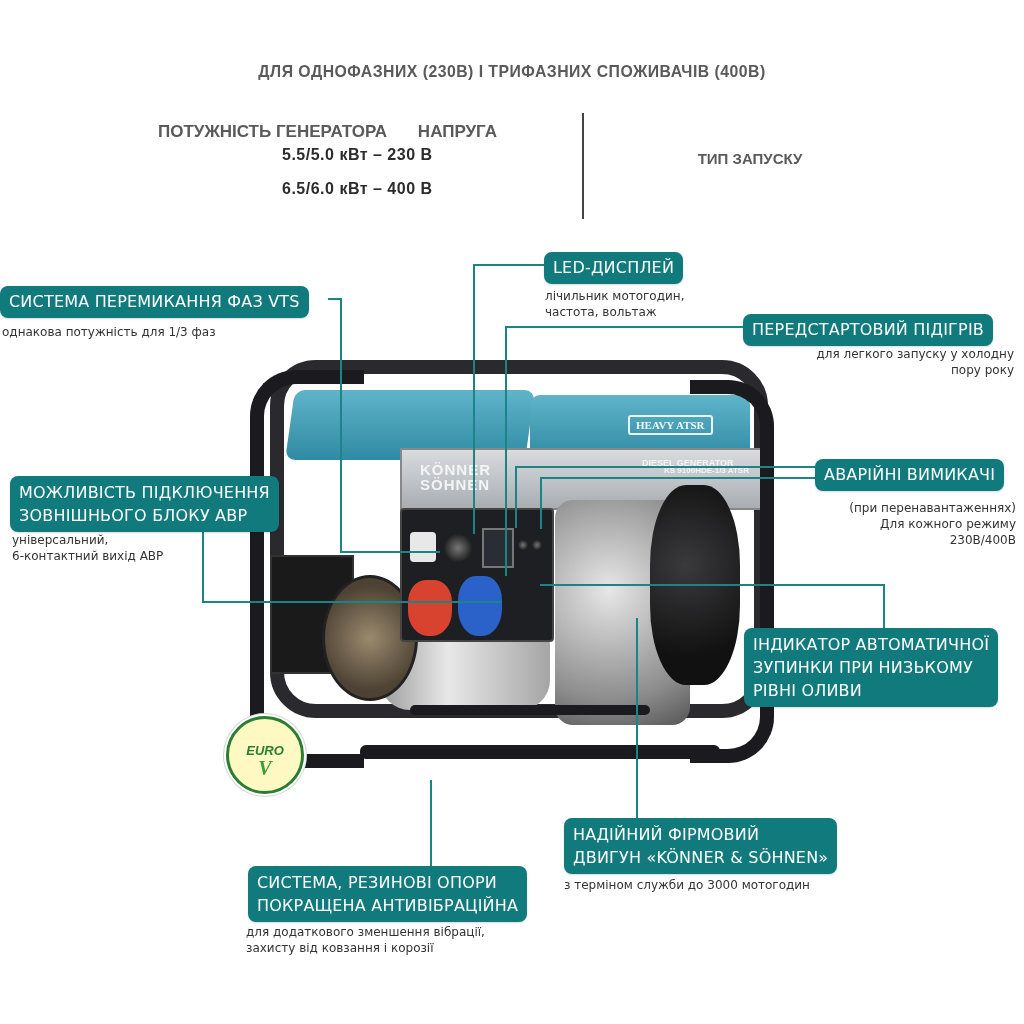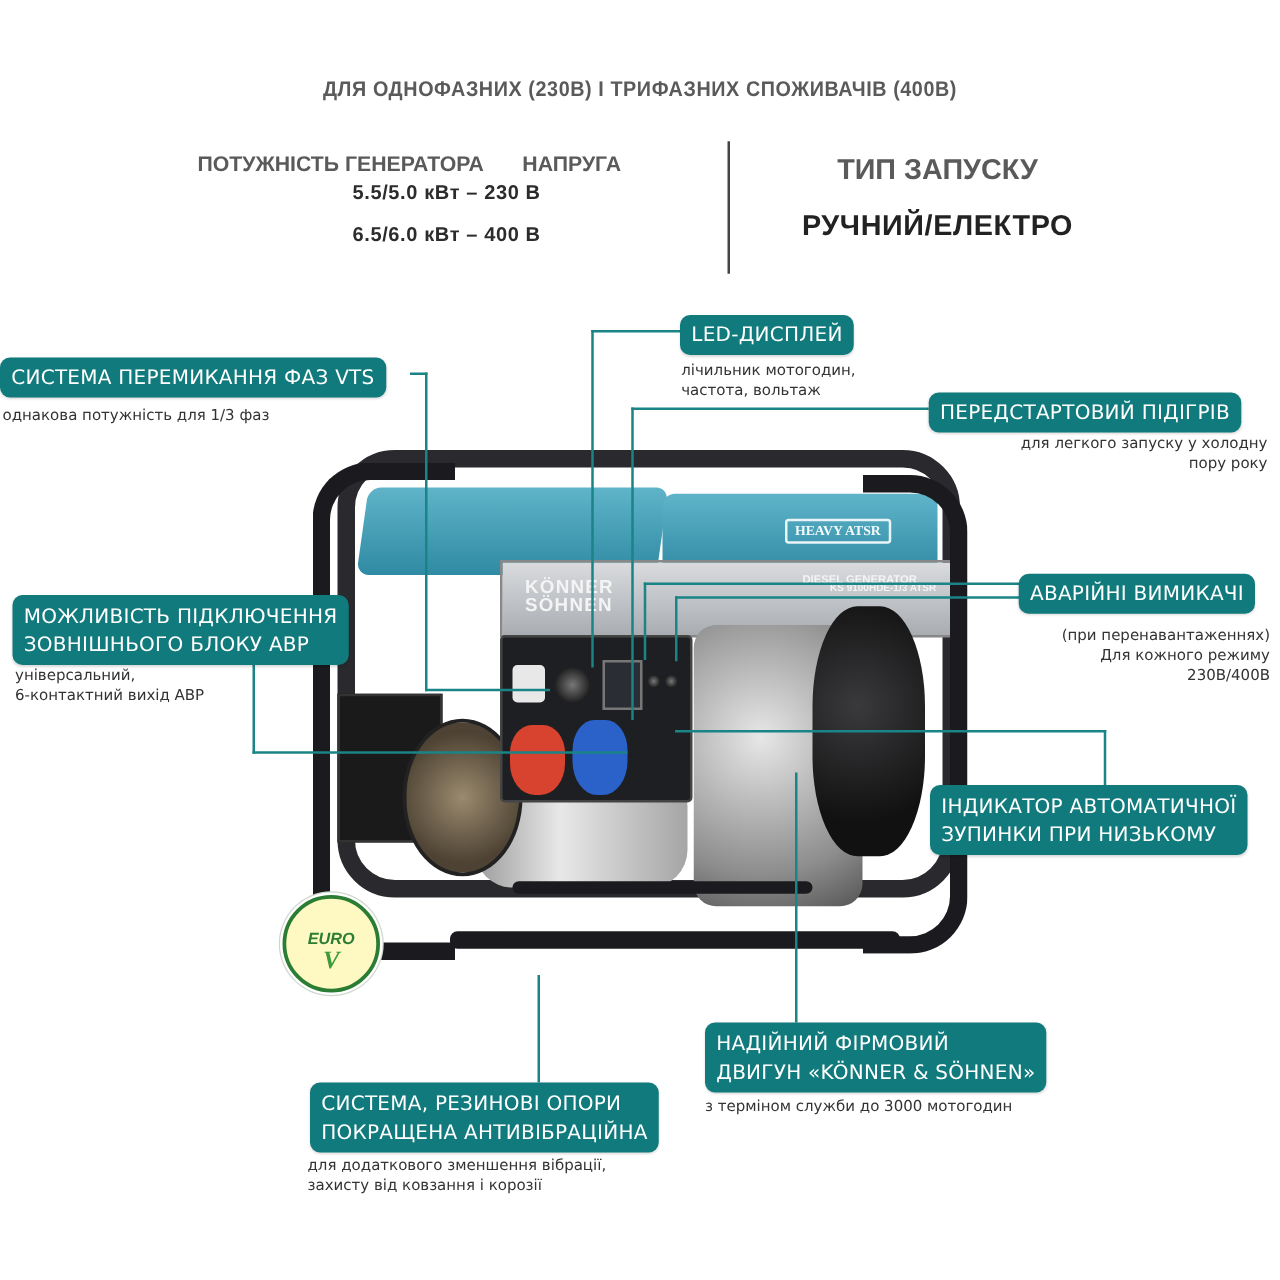--- a/index.html
+++ b/index.html
@@ -16,21 +16,21 @@
   .spec-headers span { display: inline-block; }
   .spec-headers .h2 { margin-left: 26px; }
   .spec-line { font-family: "Liberation Sans", sans-serif; font-weight: bold; font-size: 16px;
                color: #2c2c2c; position: absolute; left: 124px; white-space: nowrap; letter-spacing: 0.5px; }
   .spec-line.l1 { top: 24px; }
   .spec-line.l2 { top: 58px; }
 
   .divider { position: absolute; left: 582px; top: 113px; width: 2px; height: 106px; background: #444; }
 
   .start-type { position: absolute; left: 620px; top: 122px; width: 260px; text-align: center; }
-  .start-type .label { font-family: "Liberation Sans", sans-serif; font-weight: bold; font-size: 23px; color: #5a5a5a; }
+  .start-type .label { font-family: "Liberation Sans", sans-serif; font-weight: bold; font-size: 15px; color: #5a5a5a; margin-top: 28px; }
   .start-type .value { font-family: "Liberation Sans", sans-serif; font-weight: bold; font-size: 23px;
                        color: #222; margin-top: 18px; letter-spacing: 0.5px; }
 
   .tag { position: absolute; background: #117a7c; color: #ffffff; border-radius: 8px;
          font-family: "DejaVu Sans", sans-serif; font-size: 16px; line-height: 22px;
          padding: 5px 9px 5px 9px; white-space: nowrap; letter-spacing: 0.2px;
          box-shadow: 0 1px 2px rgba(0,0,0,0.15); }
   .desc { position: absolute; font-family: "DejaVu Sans", sans-serif; font-size: 12px; line-height: 16px;
           color: #333; white-space: nowrap; }
   .desc.right { text-align: right; }
@@ -77,21 +77,20 @@
     <span class="h2">НАПРУГА</span>
   </div>
   <div class="spec-line l1">5.5/5.0 кВт – 230 В</div>
   <div class="spec-line l2">6.5/6.0 кВт – 400 В</div>
 </div>
 
 <div class="divider"></div>
 
 <div class="start-type">
   <div class="label">ТИП ЗАПУСКУ</div>
-  <div class="value">РУЧНИЙ/ЕЛЕКТРО</div>
 </div>
 
 <div class="gen">
 
   <div class="frame" style="left:40px; top:0px; width:470px; height:330px; border-color:#2a2a2e;"></div>
 
   <div class="blue-cover" style="left:60px; top:30px; width:240px; height:70px; transform:skewX(-8deg);"></div>
   <div class="blue-cover" style="left:300px; top:35px; width:220px; height:65px;"></div>
   <div class="heavy-duty" style="left:398px; top:55px;">HEAVY ATSR</div>
 
@@ -185,20 +184,21 @@
 <div class="tag" style="left:815px; top:459px;">АВАРІЙНІ ВИМИКАЧІ</div>
 <div class="desc right" style="right:8px; top:500px;">
   <div>(при перенавантаженнях)</div>
   <div>Для кожного режиму</div>
   <div>230В/400В</div>
 </div>
 
 <div class="tag" style="left:744px; top:628px; line-height:23px;">
   <div>ІНДИКАТОР АВТОМАТИЧНОЇ</div>
   <div>ЗУПИНКИ ПРИ НИЗЬКОМУ</div>
+  <div>РІВНІ ОЛИВИ</div>
 </div>
 
 <div class="tag" style="left:564px; top:818px; line-height:23px;">
   <div>НАДІЙНИЙ ФІРМОВИЙ</div>
   <div>ДВИГУН «KÖNNER &amp; SÖHNEN»</div>
 </div>
 <div class="desc" style="left:564px; top:877px;">з терміном служби до 3000 мотогодин</div>
 
 <div class="tag" style="left:248px; top:866px; line-height:23px;">
   <div>СИСТЕМА, РЕЗИНОВІ ОПОРИ</div>

